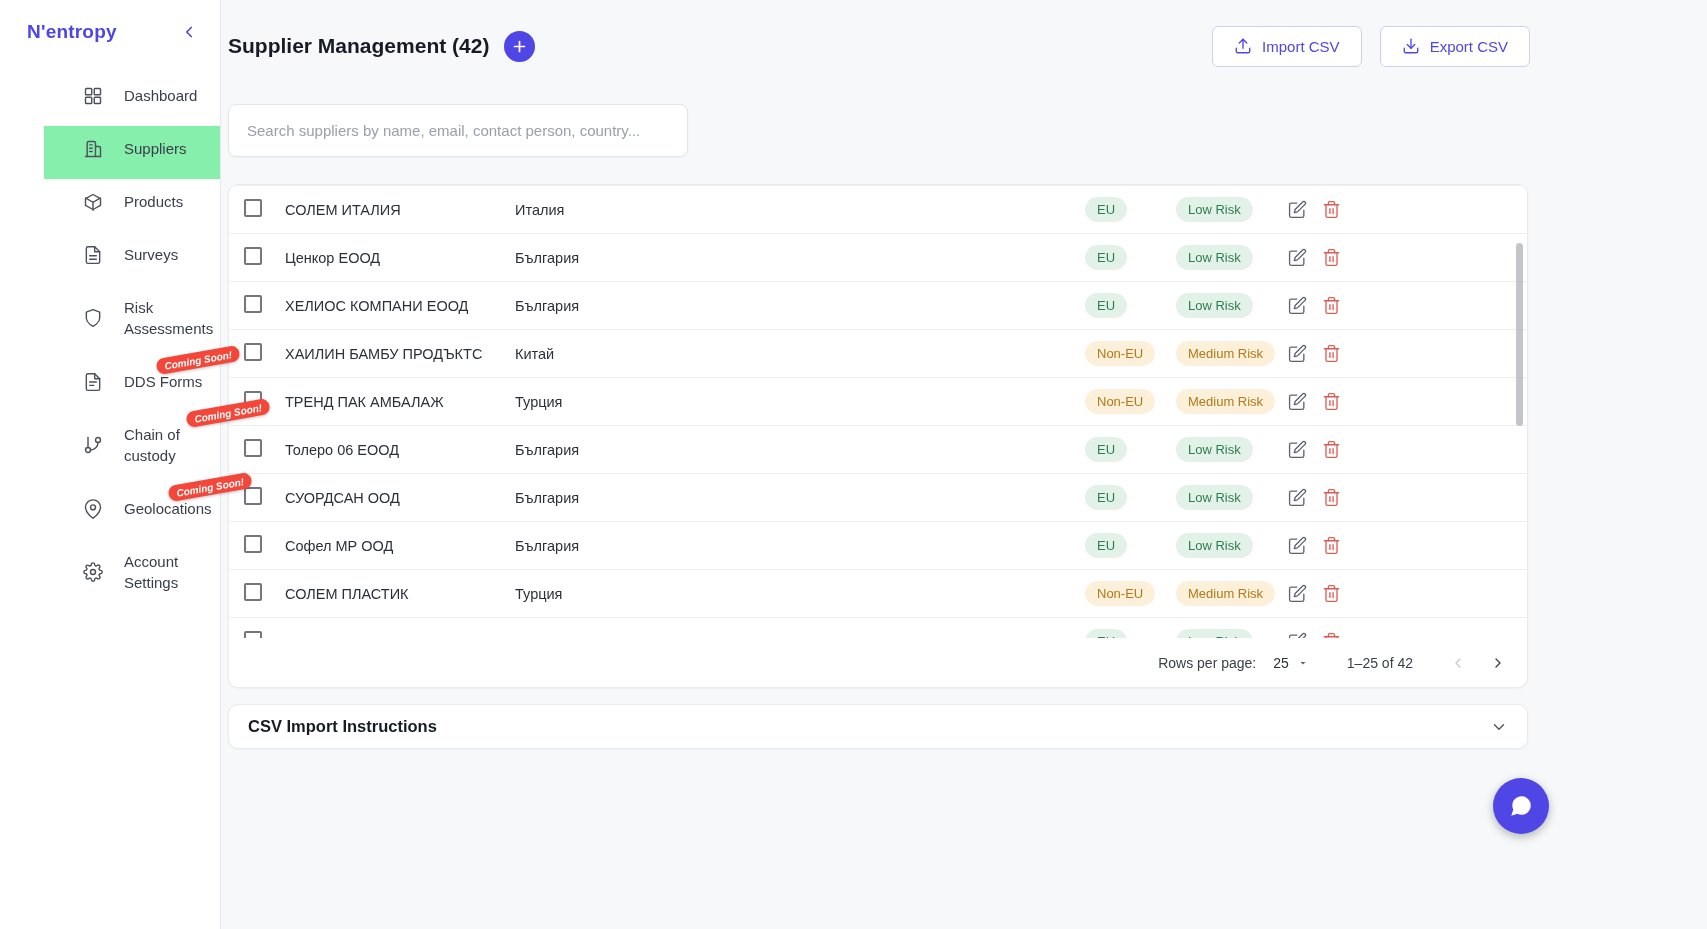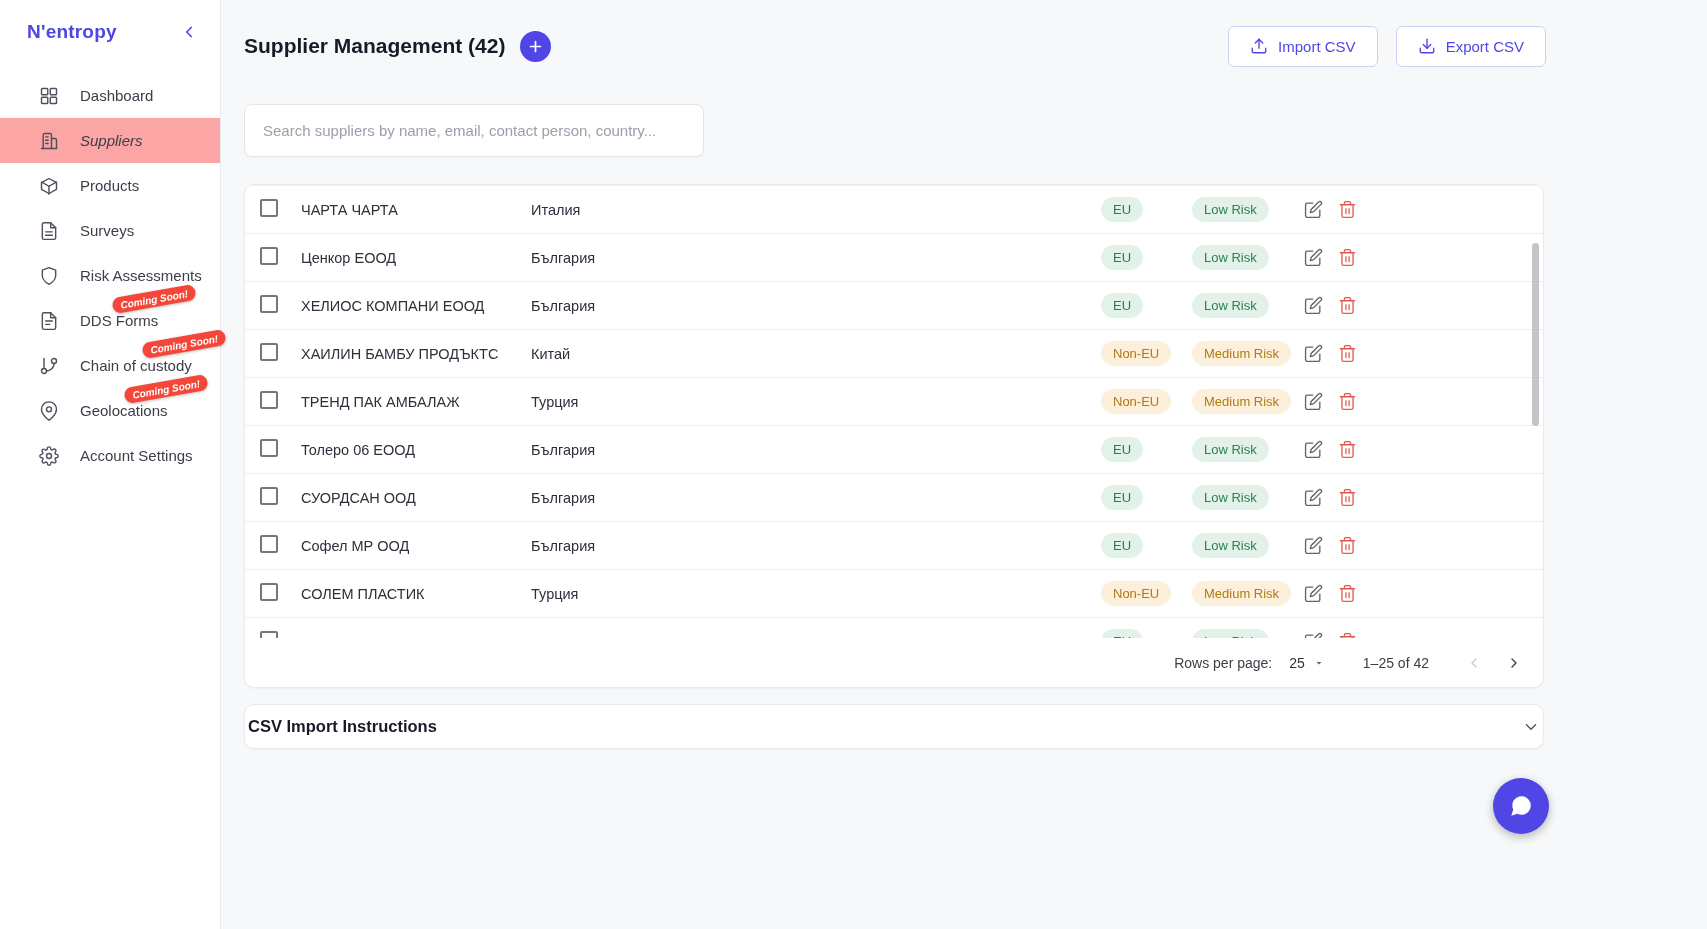--- a/index.html
+++ b/index.html
@@ -9,29 +9,29 @@
     background:#f7f8f9; position:relative; overflow:hidden; color:#2c303a;
   }
   svg { display:block; }
 
   
   .sidebar { position:absolute; left:0; top:0; width:221px; height:100%; background:#fff; border-right:1px solid #e7e8ec; z-index:2; }
   .logo-row { display:flex; align-items:center; justify-content:space-between; padding:21px 22px 0 27px;gap:22px; }
   .logo { color:#4f46e5; font-size:19px; font-weight:700; letter-spacing:.2px; }
   .collapse-btn { color:#4f46e5; cursor:pointer; }
   .nav { margin-top:30px; }
-  .nav-item { position:relative; display:flex; align-items:center; gap:21px; padding:12px 12px 12px 39px; font-size:15px; color:#3a3e49; cursor:pointer; }
-  .nav-item.active { background:#fca5a5;font-style:italic; }
+  .nav-item { position:relative; display:flex; align-items:center; gap:21px; padding:12px 12px 20px 39px; font-size:15px; color:#3a3e49; cursor:pointer;margin-left:44px; }
+  .nav-item.active { background:#86efac; }
   .nav-item .nicon { width:20px; height:20px; flex:none; color:#4b505c; }
   .nav-label { line-height:21px; max-width:122px; }
   .soon-badge { position:absolute; top:-7px; left:110px; background:#f4473a; color:#fff; font-size:10px; font-weight:700; font-style:italic; padding:2.5px 8px; border-radius:9px; transform:rotate(-10deg); white-space:nowrap; box-shadow:0 1px 3px rgba(0,0,0,.25); z-index:3; }
   .soon-a { left:112px; } .soon-b { left:142px; } .soon-c { left:124px; }
 
   
-  .main { position:absolute; left:221px; top:0; width:1325px; height:100%; padding-left:23px; }
+  .main { position:absolute; left:205px; top:0; width:1325px; height:100%; padding-left:23px; }
   .header-row { display:flex; align-items:center; margin-top:25px; height:42px; }
   .page-title { font-size:21px; font-weight:700; color:#171b26; }
   .add-btn { width:31px; height:31px; border-radius:50%; background:#4f46e5; color:#fff; display:flex; align-items:center; justify-content:center; margin-left:15px; border:none; cursor:pointer; }
   .header-actions { margin-left:auto; display:flex; gap:18px; }
   .outline-btn { display:flex; align-items:center; gap:10px; height:41px; padding:15px 21px; background:#fff; border:1px solid #cdd0f0; border-radius:6px; color:#4f46e5; font-size:15px; font-weight:500; cursor:pointer; }
 
   .search-wrap { margin-top:37px; }
   .search-input { width:460px; height:53px; border:1px solid #e3e5e9; border-radius:8px; padding:0 18px; font-size:15px; color:#333; background:#fff; outline:none; box-shadow:0 1px 2px rgba(16,24,40,.03); }
   .search-input::placeholder { color:#9aa0aa; }
 
@@ -56,21 +56,21 @@
   .scroll-thumb { position:absolute; right:4px; top:58px; width:7px; height:183px; background:#c3c5c9; border-radius:4px; cursor:grab; }
 
   .pagination { height:49px; display:flex; align-items:center; justify-content:flex-end; padding-right:16px; font-size:14px; color:#3c4048; background:#fff; position:relative; }
   .rpp-select { display:flex; align-items:center; gap:8px; margin-left:17px; cursor:pointer; color:#2c303a; }
   .range { margin-left:38px; }
   .pg-btn { width:26px; height:26px; display:flex; align-items:center; justify-content:center; cursor:pointer; border-radius:50%; }
   .pg-prev { margin-left:32px; color:#c7cacd; }
   .pg-next { margin-left:14px; color:#3c4048; }
 
   
-  .csv-card { margin-top:16px; width:1300px; height:45px; background:#fff; border:1px solid #e9eaee; border-radius:10px; display:flex; align-items:center; padding:0 3px; cursor:pointer; box-shadow:0 1px 2px rgba(16,24,40,.04); }
+  .csv-card { margin-top:16px; width:1300px; height:45px; background:#fff; border:1px solid #e9eaee; border-radius:10px; display:flex; align-items:center; padding:0 19px; cursor:pointer; box-shadow:0 1px 2px rgba(16,24,40,.04); }
   .csv-title { font-size:16.5px; font-weight:700; color:#171b26; }
   .csv-chevron { margin-left:auto; color:#555a63; }
 
   
   .chat-fab { position:absolute; left:1493px; top:778px; width:56px; height:56px; border-radius:50%; background:#4f46e5; display:flex; align-items:center; justify-content:center; box-shadow:0 3px 10px rgba(0,0,0,.28); cursor:pointer; z-index:5; }
 </style>
 </head>
 <body>
 
 <aside class="sidebar">
@@ -222,21 +222,21 @@
     <input class="search-input" type="text" placeholder="Search suppliers by name, email, contact person, country..." style="">
   </div>
 
   <section class="table-card">
 
 
     <div class="tbody">
 
       <div class="tgrid trow">
         <div class="cell"><span class="checkbox"></span></div>
-        <div class="cell">ЧАРТА ЧАРТА</div>
+        <div class="cell">СОЛЕМ ИТАЛИЯ</div>
         <div class="cell">Италия</div>
         <div class="cell"></div>
         <div class="cell"></div>
         <div class="cell"></div>
         <div class="cell"><span class="badge green">EU</span></div>
         <div class="cell"><span class="badge green">Low Risk</span></div>
         <div class="cell actions">
           <span class="icon-btn edit">
               <svg width="19" height="19" viewBox="0 0 24 24" fill="none" stroke="currentColor" stroke-width="1.7" stroke-linecap="round" stroke-linejoin="round">
                 <path d="M11 4H4a2 2 0 0 0-2 2v14a2 2 0 0 0 2 2h14a2 2 0 0 0 2-2v-7"></path>

